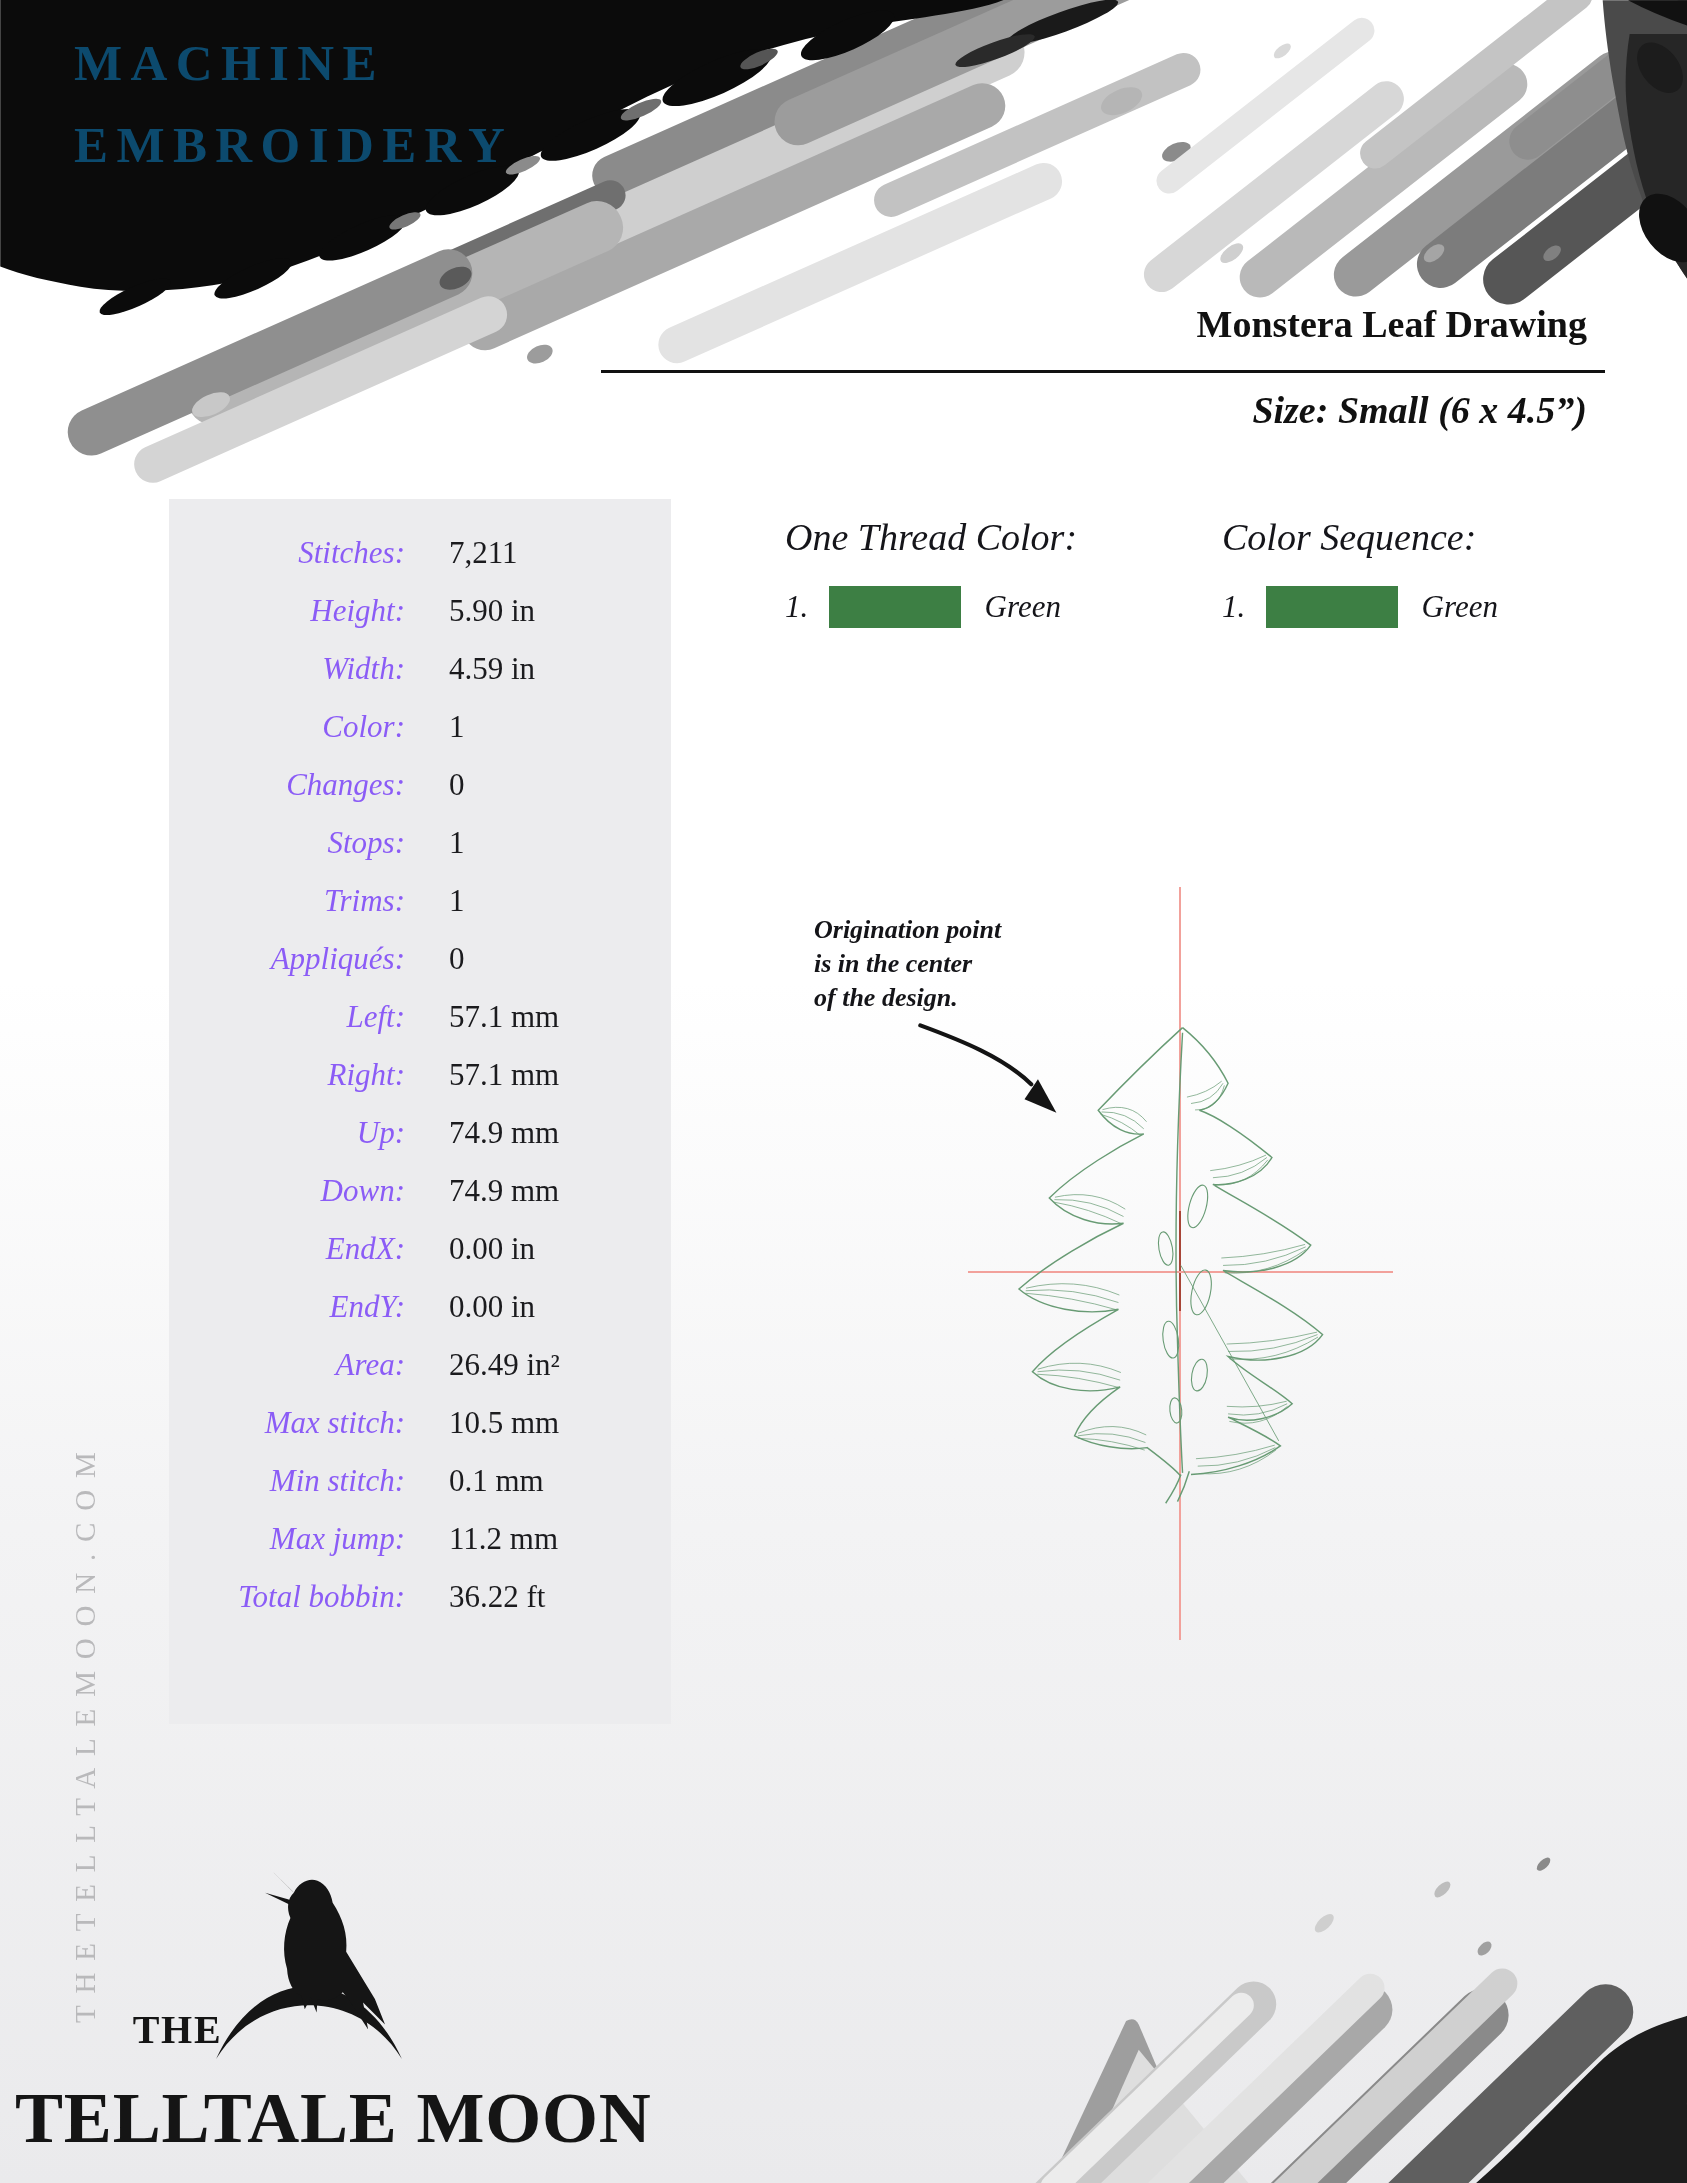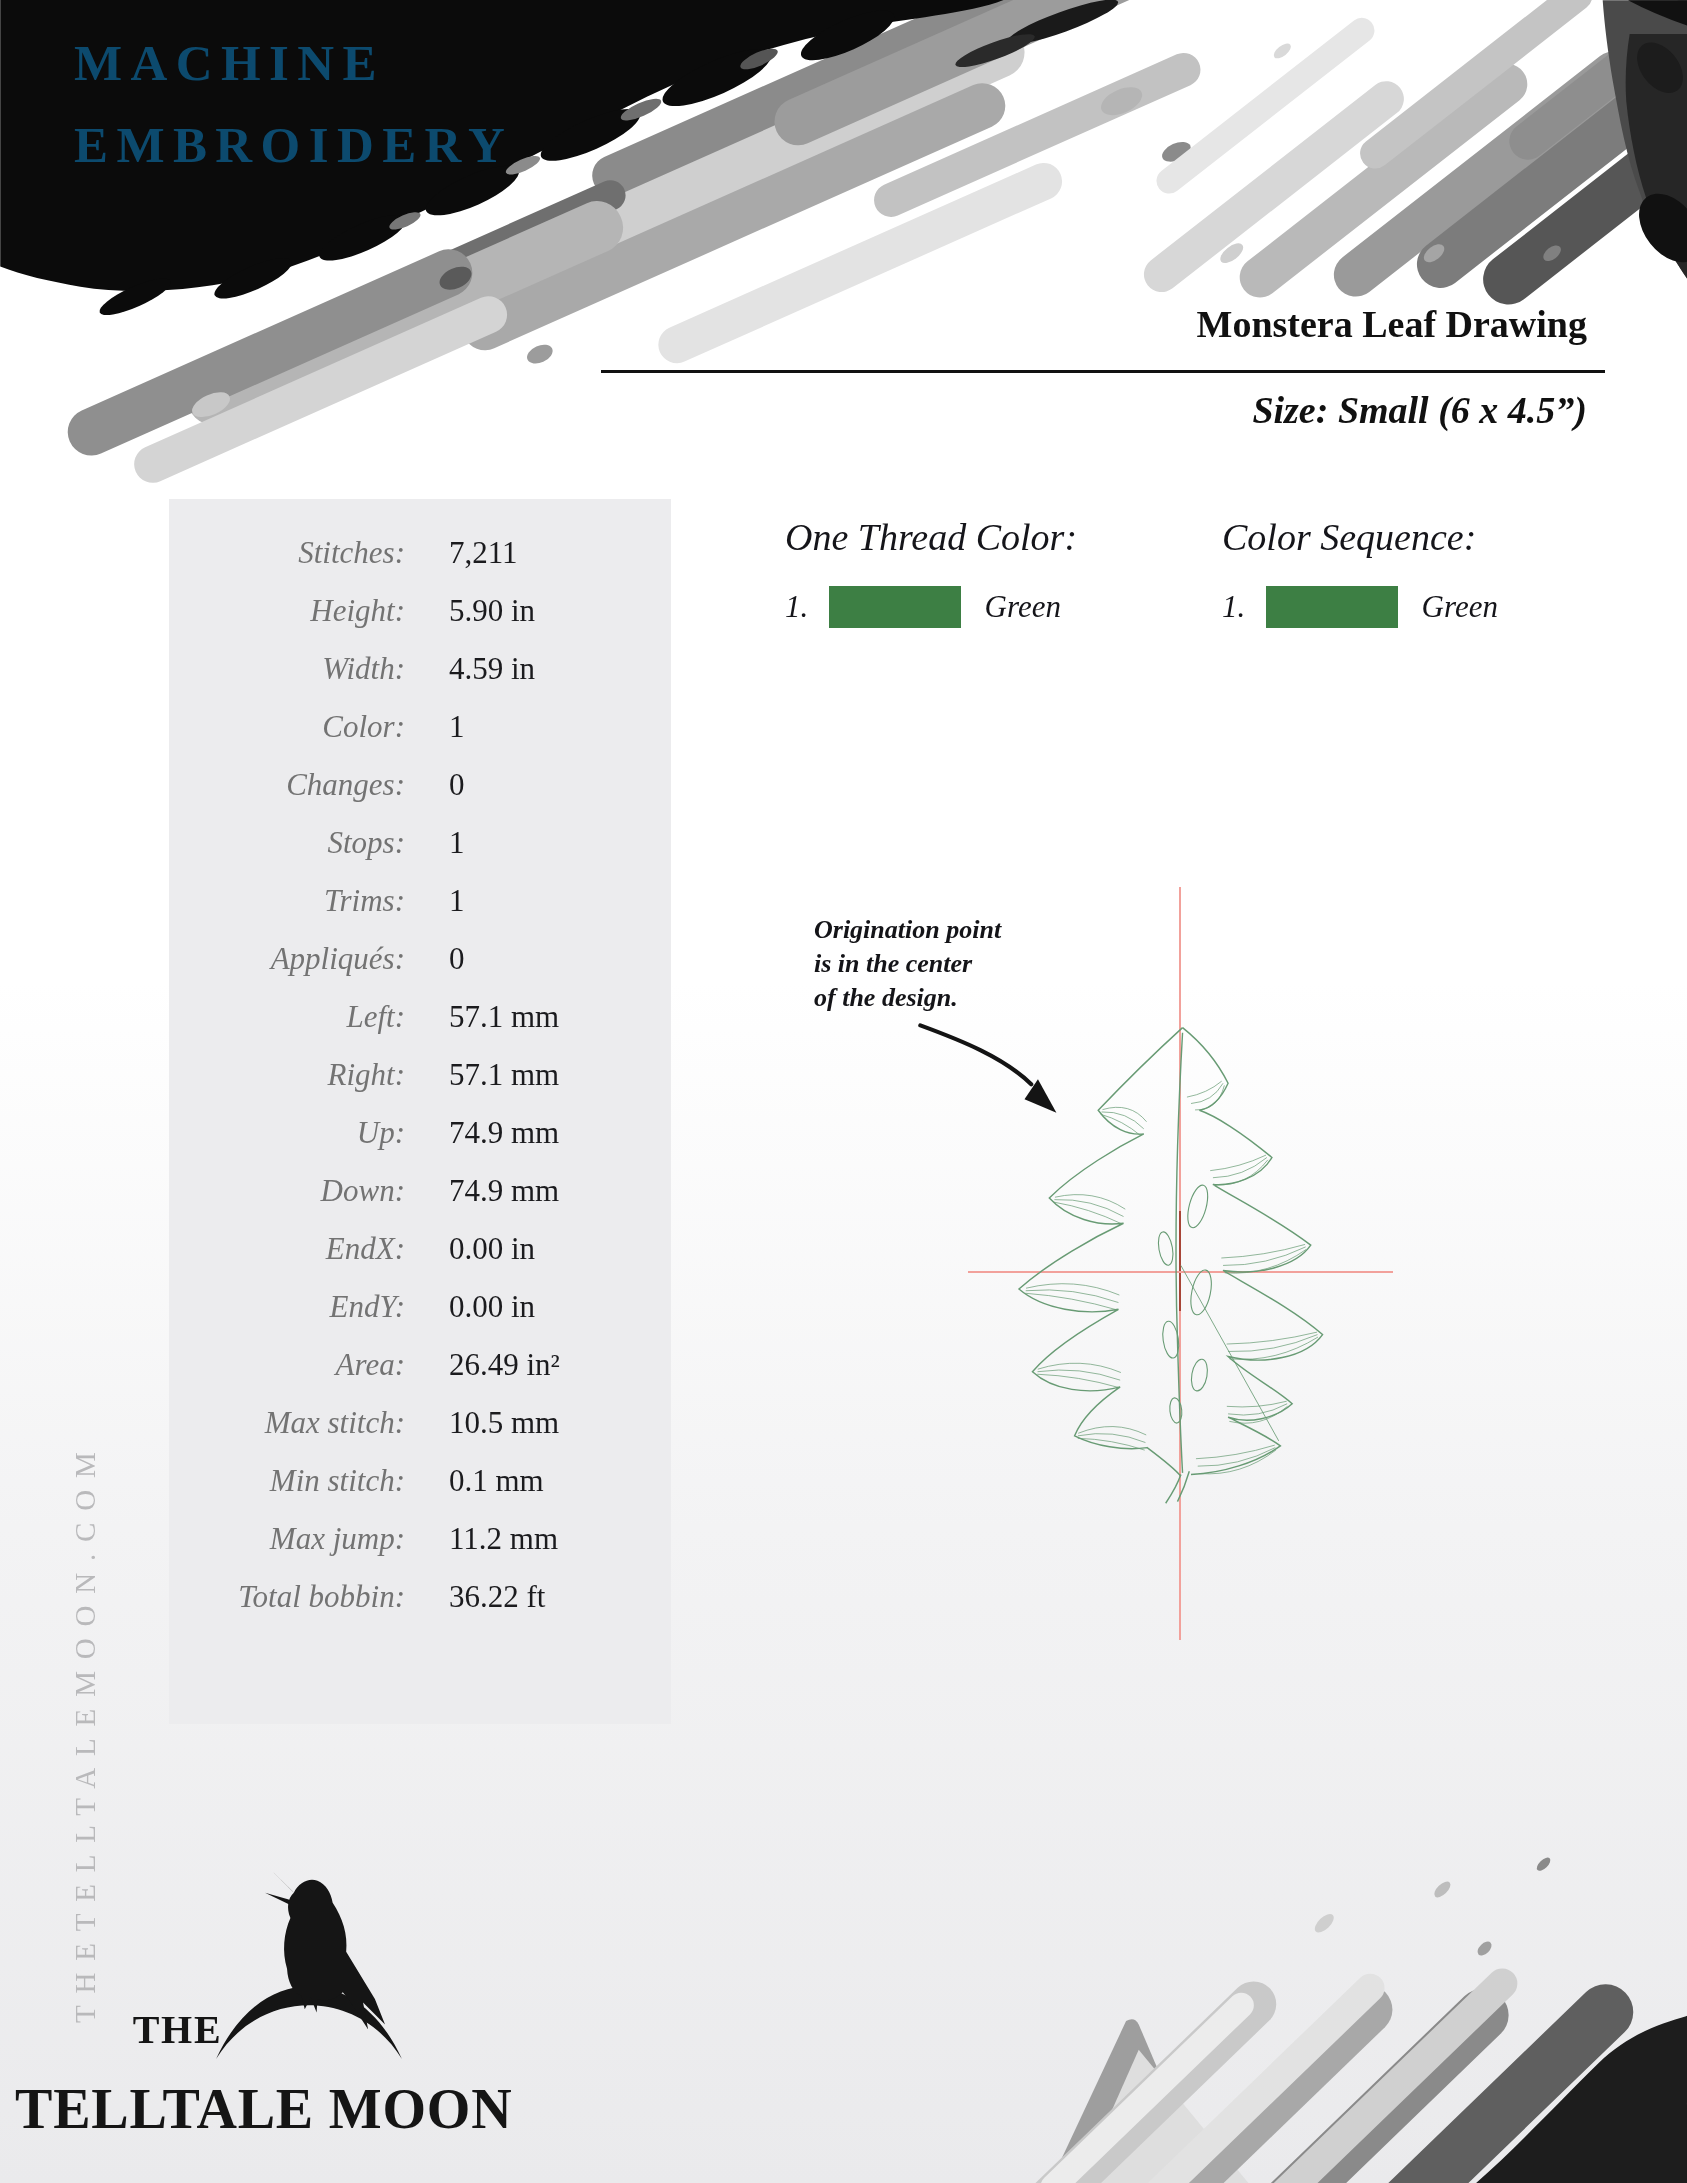--- a/index.html
+++ b/index.html
@@ -24,21 +24,21 @@
     color:#111;text-align:right;z-index:5;
   }
   
   .spec-panel{
     left:169px;top:499px;width:502px;height:1225px;
     background:var(--panel-bg,#ececee);padding-top:25px;box-sizing:border-box;z-index:4;
   }
   .spec-row{height:58px;display:flex;align-items:center;}
   .spec-label{
     display:inline-block;width:236px;text-align:right;font-style:italic;
-    font-size:31px;color:#737373;flex:none;
+    font-size:31px;color:#8b5cf6;flex:none;
   }
   .spec-value{margin-left:44px;font-size:31px;color:#1b1b1e;}
   
   .color-group{z-index:4;}
   .color-heading{font-style:italic;font-size:38px;color:#15151a;}
   .color-row{display:flex;align-items:center;margin-top:27px;}
   .color-index{font-style:italic;font-size:31px;color:#15151a;width:44px;}
   .color-swatch{display:inline-block;width:132px;height:42px;background:var(--thread-green,#3d7f44);}
   .color-name{font-style:italic;font-size:31px;color:#15151a;margin-left:23.6px;}
   .group-one{left:785px;top:515px;}
@@ -67,21 +67,21 @@
     font-size:29px;letter-spacing:11.8px;color:var(--watermark-gray,#b9b9bb);
     white-space:nowrap;z-index:3;
   }
   
   #logo-svg{left:209px;top:1869px;z-index:4;}
   .logo-the{
     left:127px;top:2006px;width:101px;text-align:center;font-size:40px;
     font-weight:bold;color:#151515;letter-spacing:1.7px;z-index:4;
   }
   .logo-name{
-    left:15px;top:2077px;width:422px;font-size:56px;
+    left:15px;top:2077px;width:422px;font-size:72px;
     font-weight:bold;color:#151515;letter-spacing:0.8px;z-index:4;white-space:nowrap;
   }
   
   .brush{z-index:1;}
 </style>
 </head>
 <body>
 
 <svg class="abs brush" style="left:0;top:0" width="1282" height="489" viewBox="0 0 1520 580">
   <g>

